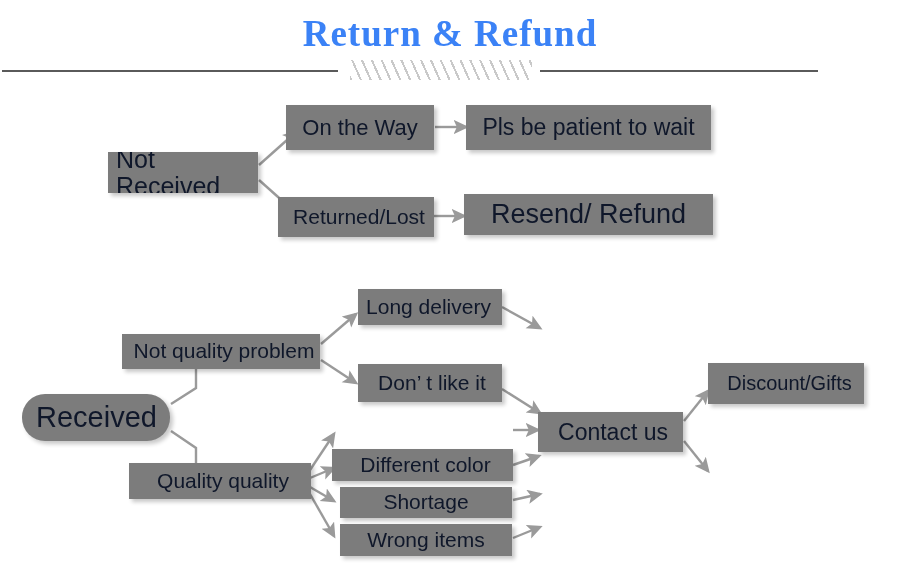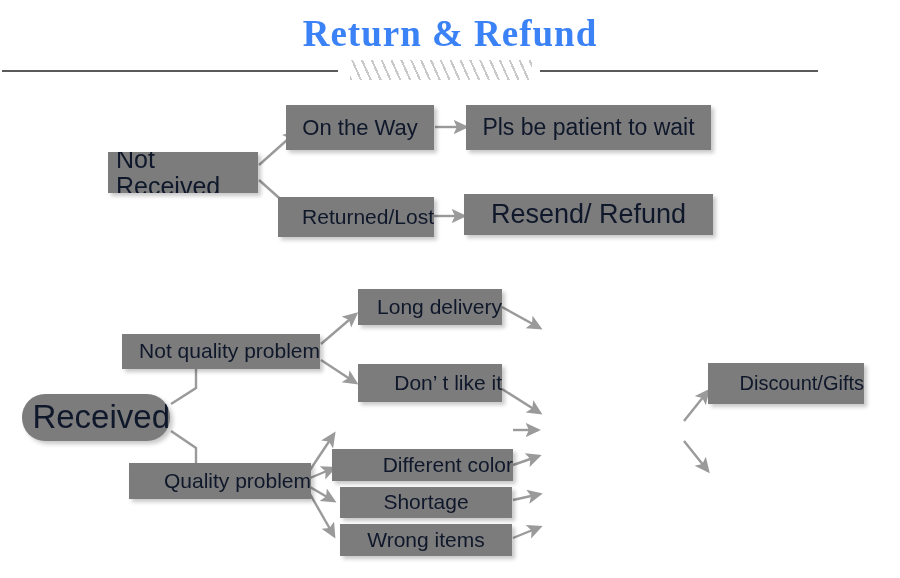--- a/index.html
+++ b/index.html
@@ -75,21 +75,21 @@
     color: #0f172a;
     box-sizing: border-box;
     display: flex;
     align-items: center;
     box-shadow: 3px 3px 4px rgba(0,0,0,0.22);
     line-height: 1.05;
     z-index: 3;
     overflow: hidden;
   }
   .node.center { justify-content: center; }
-  .node.left   { justify-content: flex-end; }
+  .node.left   { justify-content: center; }
 
   .node-label {
     display: block;
     white-space: pre-line;
   }
 
   
   #wires {
     position: absolute;
     left: 0; top: 0;
@@ -173,30 +173,30 @@
   </div>
 
   <div class="node left" style="left:278px; top:197px; width:156px; height:40px; font-size:21px; padding-left:6px;">
     <span class="node-label">Returned/Lost</span>
   </div>
 
   <div class="node center" style="left:464px; top:194px; width:249px; height:41px; font-size:27px;">
     <span class="node-label">Resend/ Refund</span>
   </div>
 
-  <div class="node left" style="left:22px; top:394px; width:148px; height:47px; font-size:33px; padding-left:1px;border-radius:23px;">
+  <div class="node left" style="left:22px; top:394px; width:148px; height:47px; font-size:29px; padding-left:1px;border-radius:23px;">
     <span class="node-label">Received</span>
   </div>
 
   <div class="node left" style="left:122px; top:334px; width:198px; height:35px; font-size:21px; padding-left:6px;">
     <span class="node-label">Not quality problem</span>
   </div>
 
   <div class="node left" style="left:129px; top:463px; width:182px; height:36px; font-size:21px; padding-left:6px;">
-    <span class="node-label">Quality problem</span>
+    <span class="node-label">Quality quality</span>
   </div>
 
   <div class="node left" style="left:358px; top:289px; width:144px; height:36px; font-size:21px; padding-left:0px;">
     <span class="node-label" style="margin-left:-3px;">Long delivery</span>
   </div>
 
   <div class="node left" style="left:358px; top:364px; width:144px; height:38px; font-size:21px; padding-left:4px;">
     <span class="node-label">Don’  t like it</span>
   </div>
 
@@ -206,19 +206,22 @@
   </div>
 
   <div class="node center" style="left:340px; top:487px; width:172px; height:31px; font-size:21px;">
     <span class="node-label">Shortage</span>
   </div>
 
   <div class="node center" style="left:340px; top:524px; width:172px; height:32px; font-size:21px;">
     <span class="node-label">Wrong items</span>
   </div>
 
+  <div class="node left" style="left:538px; top:412px; width:145px; height:40px; font-size:23px; padding-left:5px;">
+    <span class="node-label">Contact us</span>
+  </div>
 
   <div class="node left" style="left:708px; top:363px; width:156px; height:41px; font-size:20px; padding-left:7px;">
     <span class="node-label">Discount/Gifts</span>
   </div>
 
 
 </div>
 
 </body></html>

